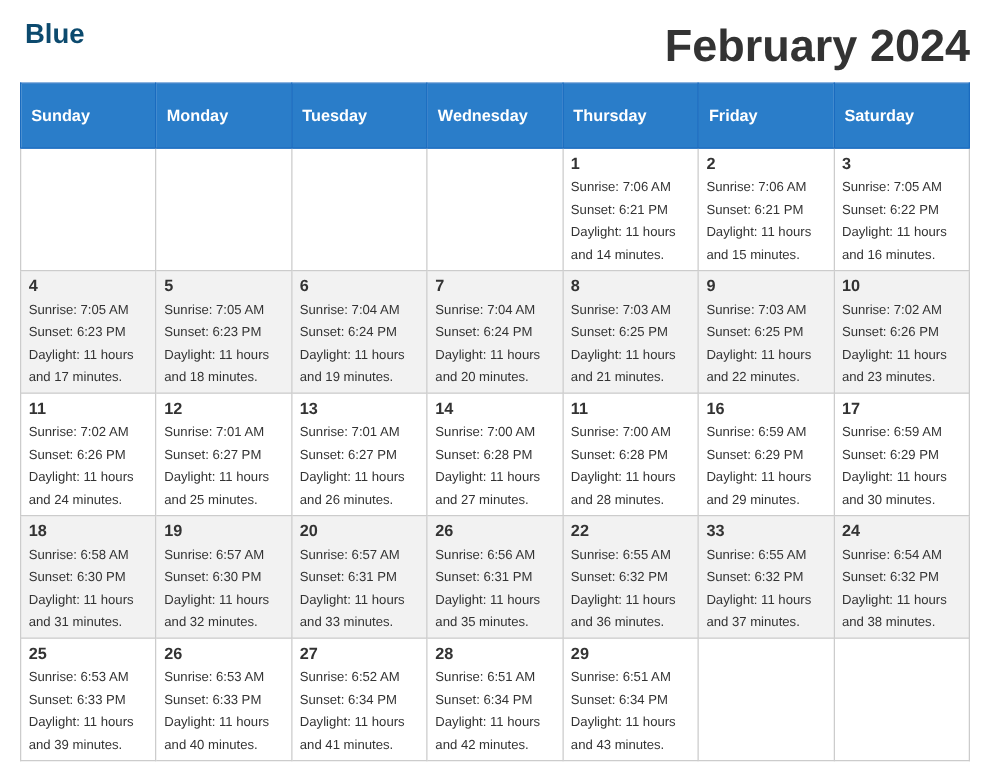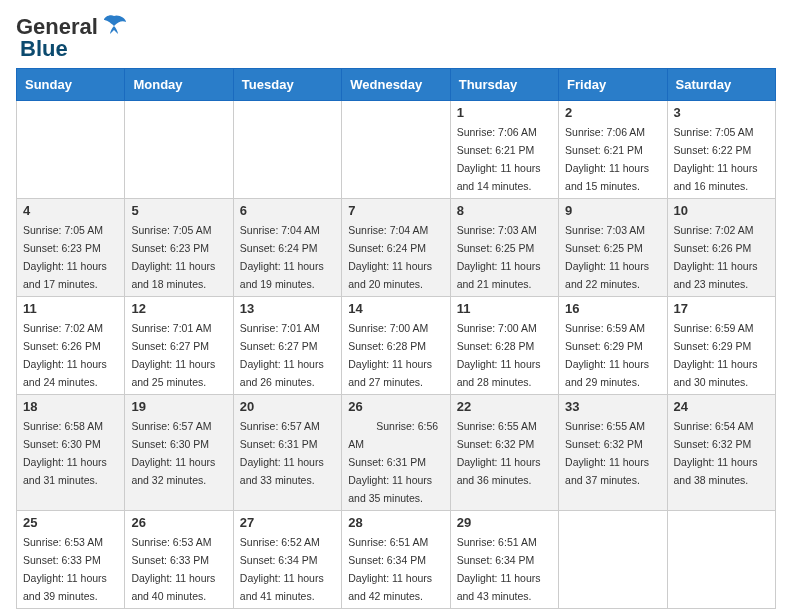--- a/index.html
+++ b/index.html
@@ -49,21 +49,21 @@
       width: 100%;
       border-collapse: collapse;
       border: 1px solid #ccc;
     }
     .calendar th {
       background-color: #2a7dc9;
       color: #fff;
       font-size: 13px;
       font-weight: bold;
       text-align: left;
-      padding: 8px 8px;
+      padding: 18px 8px;
       border: 1px solid #1a6bbf;
     }
     .calendar td {
       vertical-align: top;
       border: 1px solid #ccc;
       padding: 4px 6px;
       width: calc(100% / 7);
       min-height: 80px;
       height: 90px;
     }
@@ -87,31 +87,24 @@
     }
     .row-white td {
       background: #ffffff;
     }
   </style>
 </head>
 <body>
 
 <div class="header-area">
   <div class="logo">
-    <div style="display:flex;align-items:center;">
-      <span class="logo-text-general">General</span>
-
-      <svg width="28" height="22" viewBox="0 0 28 22" style="margin-left:2px;margin-top:-4px;">
-        <path d="M14 2 C18 0, 26 4, 26 8 C22 6, 18 8, 14 12 C10 8, 6 6, 4 6 C4 3, 10 0, 14 2Z" fill="#2a7dc9"></path>
-        <path d="M14 12 C12 14, 10 18, 10 20 L14 16 L18 20 C18 18, 16 14, 14 12Z" fill="#2a7dc9"></path>
-      </svg>
-    </div>
     <span class="logo-text-blue" style="margin-left:4px;">Blue</span>
   </div>
   <div class="title-area">
+    <div class="main-title">February 2024</div>
   </div>
 </div>
 
 <table class="calendar">
   <thead>
     <tr>
     <th>Sunday</th>
         <th>Monday</th>
         <th>Tuesday</th>
         <th>Wednesday</th>
@@ -185,21 +178,21 @@
       <tr class="row-shaded">
         <td><span class="day-number">18</span><span class="day-info" style="white-space: pre-line;">Sunrise: 6:58 AM
 Sunset: 6:30 PM
 Daylight: 11 hours and 31 minutes.</span></td>
         <td><span class="day-number">19</span><span class="day-info" style="white-space: pre-line;">Sunrise: 6:57 AM
 Sunset: 6:30 PM
 Daylight: 11 hours and 32 minutes.</span></td>
         <td><span class="day-number">20</span><span class="day-info" style="white-space: pre-line;">Sunrise: 6:57 AM
 Sunset: 6:31 PM
 Daylight: 11 hours and 33 minutes.</span></td>
-        <td><span class="day-number">26</span><span class="day-info" style="white-space: pre-line; margin-left: 28px;">Sunrise: 6:56 AM
+        <td><span class="day-number">26</span><span class="day-info" style="white-space: pre-line;">Sunrise: 6:56 AM
 Sunset: 6:31 PM
 Daylight: 11 hours and 35 minutes.</span></td>
         <td><span class="day-number">22</span><span class="day-info" style="white-space: pre-line;">Sunrise: 6:55 AM
 Sunset: 6:32 PM
 Daylight: 11 hours and 36 minutes.</span></td>
         <td><span class="day-number">33</span><span class="day-info" style="white-space: pre-line;">Sunrise: 6:55 AM
 Sunset: 6:32 PM
 Daylight: 11 hours and 37 minutes.</span></td>
         <td><span class="day-number">24</span><span class="day-info" style="white-space: pre-line;">Sunrise: 6:54 AM
 Sunset: 6:32 PM

